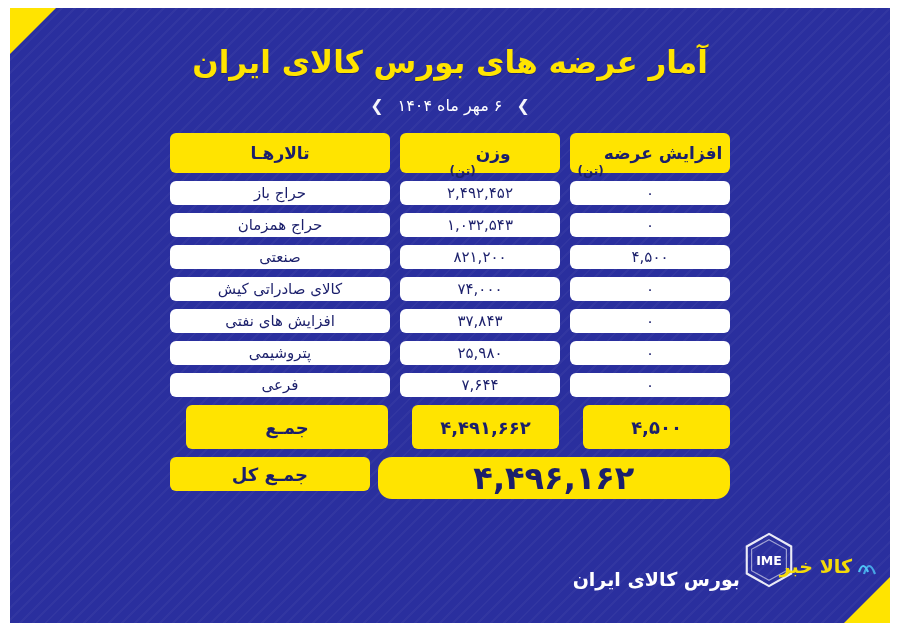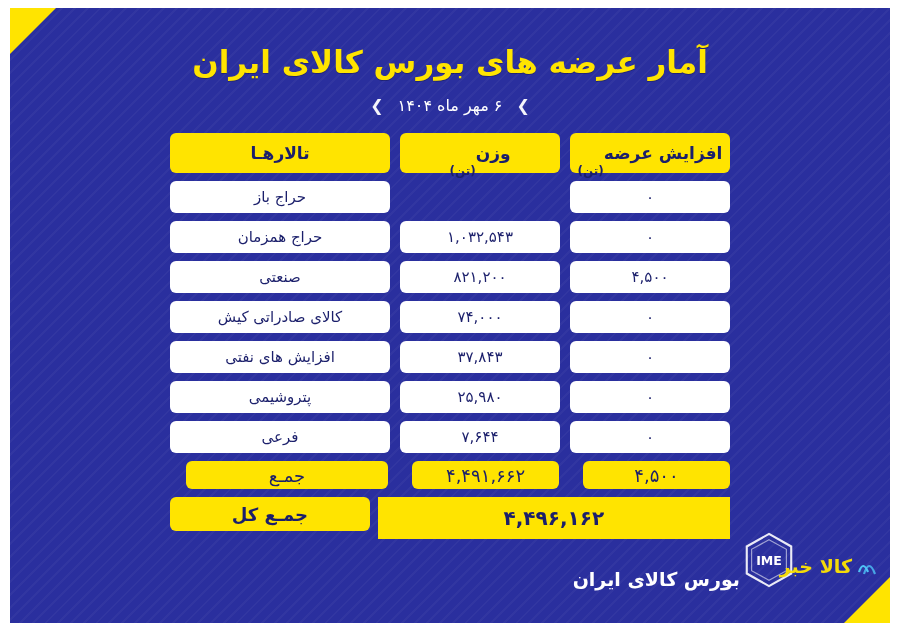--- a/index.html
+++ b/index.html
@@ -72,21 +72,21 @@
     width: 560px;
   }
   .row {
     display: flex;
     justify-content: space-between;
     gap: 8px;
     margin-bottom: 8px;
     direction: rtl;
   }
   .cell {
-    height: 32px;
+    height: 24px;
     display: flex;
     align-items: center;
     justify-content: center;
     border-radius: 6px;
     font-size: 15px;
     color: #1b1f6b;
     background: #ffffff;
     white-space: nowrap;
   }
   .c-hall  { width: 220px; }
@@ -101,43 +101,43 @@
     height: 40px;
   }
   .row.header .cell .sub {
     font-size: 12px;
     font-weight: bold;
     margin-top: 36px;
   }
   .row.total .cell {
     background: #ffe400;
     color: #1b1f6b;
-    font-weight: normal;
+    font-weight: bold;
     font-size: 18px;
-    height: 28px;
+    height: 44px;
     margin-left: 16px;
   }
   .row.grand {
     margin-top: 2px;
   }
   .row.grand .c-hall {
     background: #ffe400;
     color: #1b1f6b;
     font-weight: bold;
     font-size: 18px;
     height: 34px;
   }
   .row.grand .c-grand {
     width: 388px;
     background: #ffe400;
     color: #1b1f6b;
     font-weight: bold;
-    font-size: 20px;
+    font-size: 32px;
     height: 42px;
-    border-radius: 0;
+    border-radius: 14px;
     display: flex;
     align-items: center;
     justify-content: center;
     letter-spacing: 1px;
   }
   .footer {
     position: absolute;
     bottom: 36px;
     left: 0; right: 0;
     display: flex;
@@ -210,20 +210,21 @@
         </div>
         <div class="cell c-wt">
           <span>وزن</span>
             <span class="sub">(تن)</span>
         </div>
         <div class="cell c-hall">تالارهـا</div>
       </div>
 
       <div class="row">
         <div class="cell c-inc">۰</div>
+        <div class="cell c-wt">۲,۴۹۲,۴۵۲</div>
         <div class="cell c-hall">حراج باز</div>
       </div>
 
       <div class="row">
         <div class="cell c-inc">۰</div>
         <div class="cell c-wt">۱,۰۳۲,۵۴۳</div>
         <div class="cell c-hall">حراج همزمان</div>
       </div>
 
       <div class="row">

